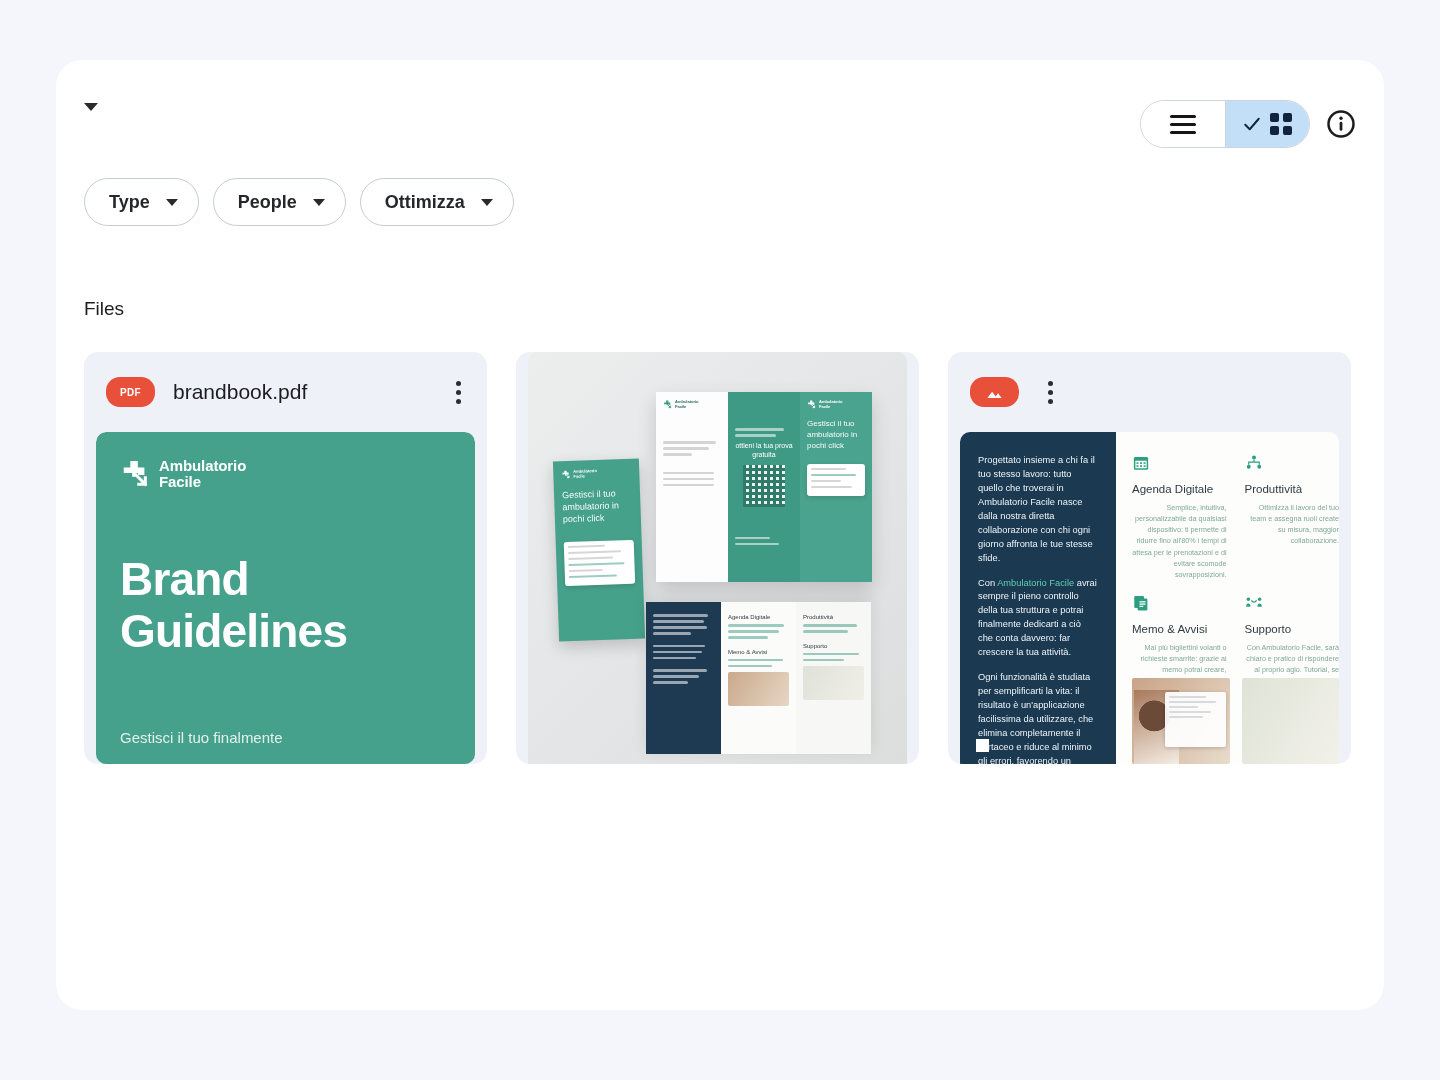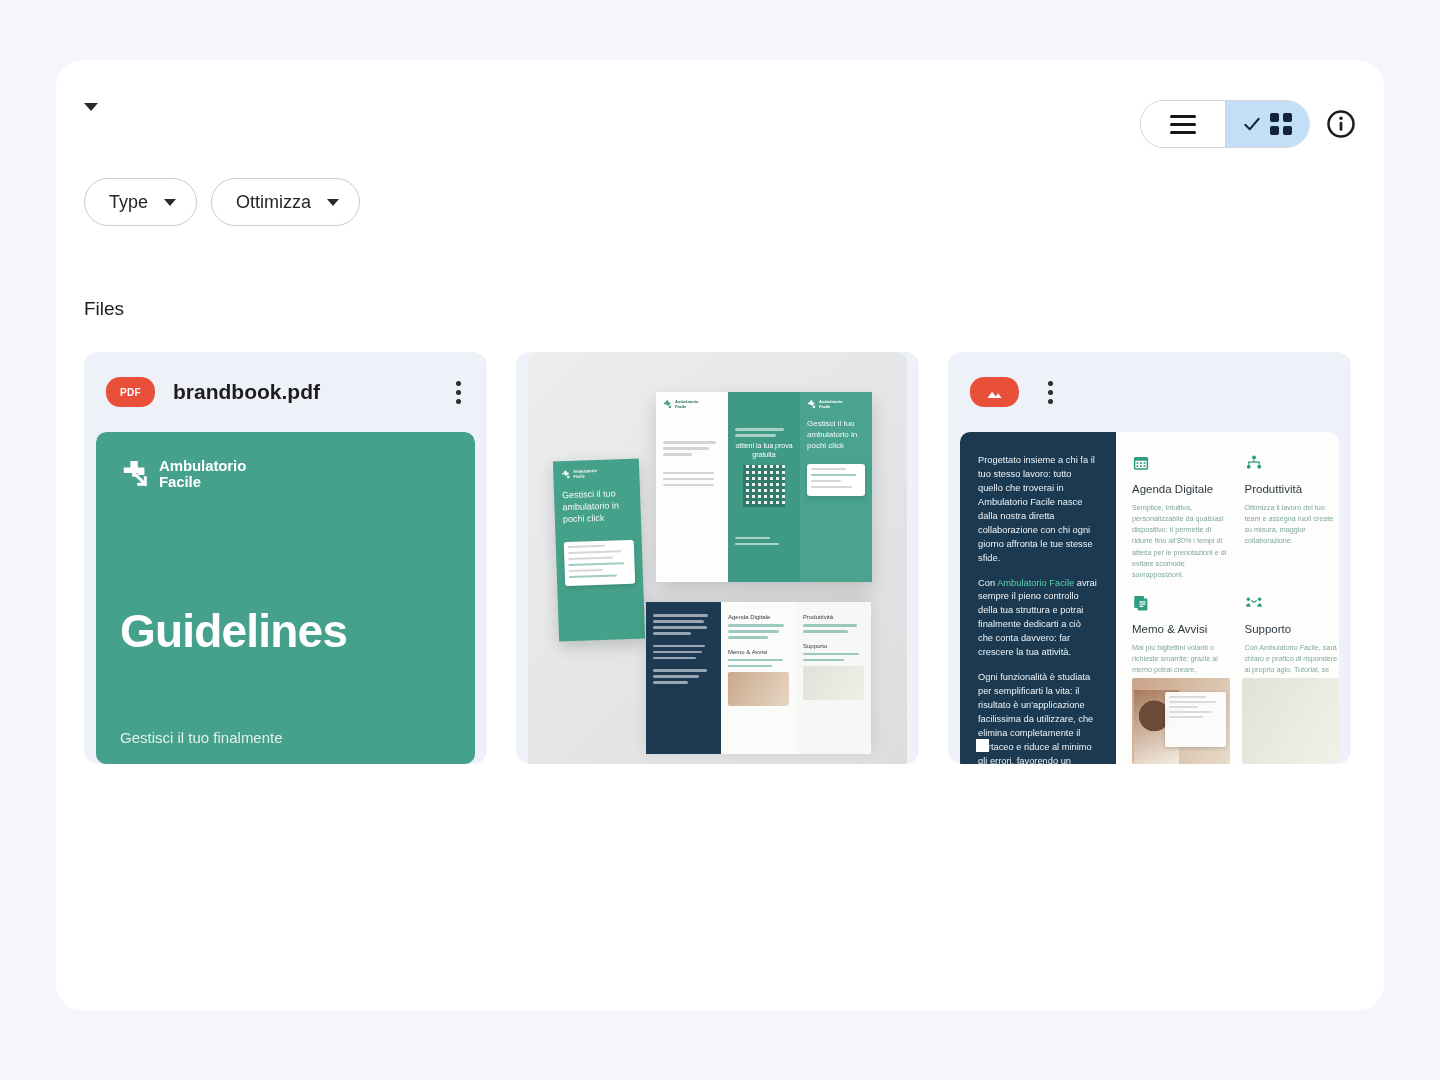--- a/index.html
+++ b/index.html
@@ -72,21 +72,21 @@
   .check-glyph { width: 18px; height: 18px; }
   .grid-glyph { display: grid; grid-template-columns: 9px 9px; grid-template-rows: 9px 9px; gap: 4px; }
   .grid-glyph i { display: block; width: 9px; height: 9px; background: #12233c; border-radius: 2px; }
 
   .info-icon { width: 30px; height: 30px; cursor: pointer; }
 
   
   .chips {
     position: absolute;
     left: 28px; top: 118px;
-    display: flex; gap: 14px;
+    display: flex; gap: 14px; font-weight: bold;
   }
   .chip {
     height: 48px;
     border: 1px solid #c8ccd3;
     border-radius: 24px;
     padding: 0 20px 0 24px;
     display: flex; align-items: center; gap: 16px;
     font-size: 18px; color: #26272b;
     background: #fff;
     cursor: pointer;
@@ -134,21 +134,21 @@
     display: flex; align-items: center; justify-content: center;
     flex: 0 0 auto;
   }
   .ftype.pdf-badge { background: #e8503a; }
   .ftype span.pdftext {
     color: #fff; font-size: 10px; font-weight: bold; letter-spacing: 0.3px;
   }
   .fname {
     font-size: 21px; color: #1d1d1f;
     flex: 1 1 auto;
-    white-space: nowrap; overflow: hidden; text-overflow: ellipsis; font-weight: bold;
+    white-space: nowrap; overflow: hidden; text-overflow: ellipsis;
   }
   .kebab {
     width: 26px; height: 30px;
     display: flex; flex-direction: column; align-items: center; justify-content: center; gap: 4px;
     cursor: pointer; flex: 0 0 auto;
   }
   .kebab i { width: 5px; height: 5px; border-radius: 50%; background: #2b2c30; display: block; }
 
   .thumb {
     margin: 0 12px;
@@ -241,21 +241,21 @@
     padding: 22px 18px;
     position: relative;
   }
   .op-left p { color: #eef3f6; font-size: 9.3px; line-height: 1.5; margin-bottom: 11px; }
   .op-left p .hl { color: #5fcfae; }
   .op-corner { position: absolute; left: 16px; bottom: 12px; width: 13px; height: 13px; background: #fff; }
   .op-right { flex: 1 1 auto; padding: 22px 0 0 16px; display: grid; grid-template-columns: 1fr 1fr; gap: 0 18px; align-content: start; }
   .feat { margin-bottom: 14px; }
   .feat-ico { width: 18px; height: 18px; margin-bottom: 7px; }
   .feat-h { font-size: 11.5px; color: #2e3a42; margin-bottom: 7px; }
-  .feat-b { font-size: 7.2px; line-height: 1.55; color: #7fa89b; }
+  .feat-b { font-size: 7.2px; line-height: 1.55; color: #7fa89b; text-align: right; }
   .op-photos { position: absolute; left: 172px; bottom: 0; right: 0; display: flex; gap: 12px; height: 86px; }
   .op-photo {
     flex: 1 1 0; border-radius: 2px;
     background: linear-gradient(120deg,#c9a387,#e8dccb);
     position: relative; overflow: hidden;
   }
   .op-photo.two { background: linear-gradient(120deg,#dfe3d7,#f2f1e9); }
   .op-ui {
     position: absolute; right: 4px; top: 14px; width: 62%; height: 64%;
     background: rgba(255,255,255,.93); border-radius: 2px;
@@ -301,20 +301,24 @@
         <circle cx="12" cy="12" r="10" fill="none" stroke="#1d1d1f" stroke-width="2"></circle>
         <circle cx="12" cy="7.4" r="1.35" fill="#1d1d1f"></circle>
         <rect x="10.9" y="10.2" width="2.2" height="7.2" rx="1.1" fill="#1d1d1f"></rect>
       </svg>
     </div>
   </div>
 
   <div class="chips">
     <div class="chip">
       <span>Type</span>
+      <span class="caret"></span>
+    </div>
+    <div class="chip">
+      <span>People</span>
       <span class="caret"></span>
     </div>
     <div class="chip">
       <span>Ottimizza</span>
       <span class="caret"></span>
     </div>
   </div>
 
   <div class="section-label">Files</div>
 
@@ -338,21 +342,21 @@
             <svg class="logo-mark" viewBox="0 0 32 32">
               <path d="M11 2h8v7h7v8h-7v-2h-2v4h-4v-4H4V9h7z" fill="#ffffff"></path>
               <path d="M17 17l10 10M27 27h-7M27 27v-7" stroke="#ffffff" stroke-width="3.2" fill="none" stroke-linecap="square"></path>
             </svg>
             <span class="logo-text">
               <span>Ambulatorio</span><br>
               <span>Facile</span>
             </span>
           </div>
           <div class="cover-title">
-            <br>
+            <span>Brand</span><br>
             <span>Guidelines</span>
           </div>
           <div class="cover-tag">Gestisci il tuo finalmente</div>
         </div>
       </div>
     </div>
 
     <div class="file-card">
       <div class="thumb">
         <div class="mockup">

